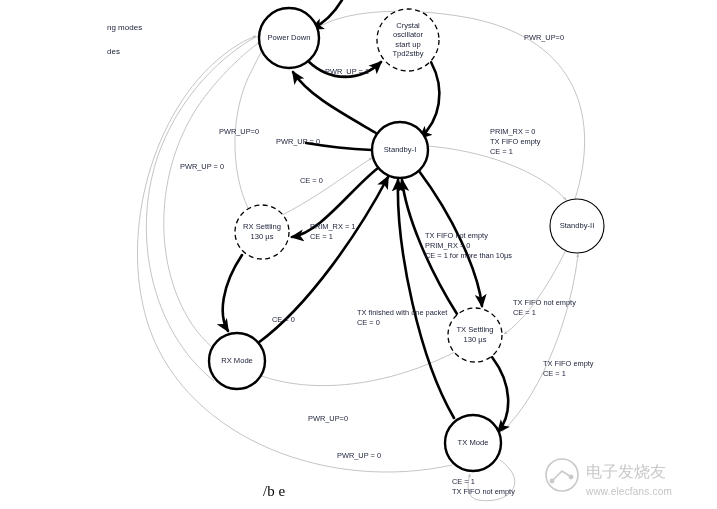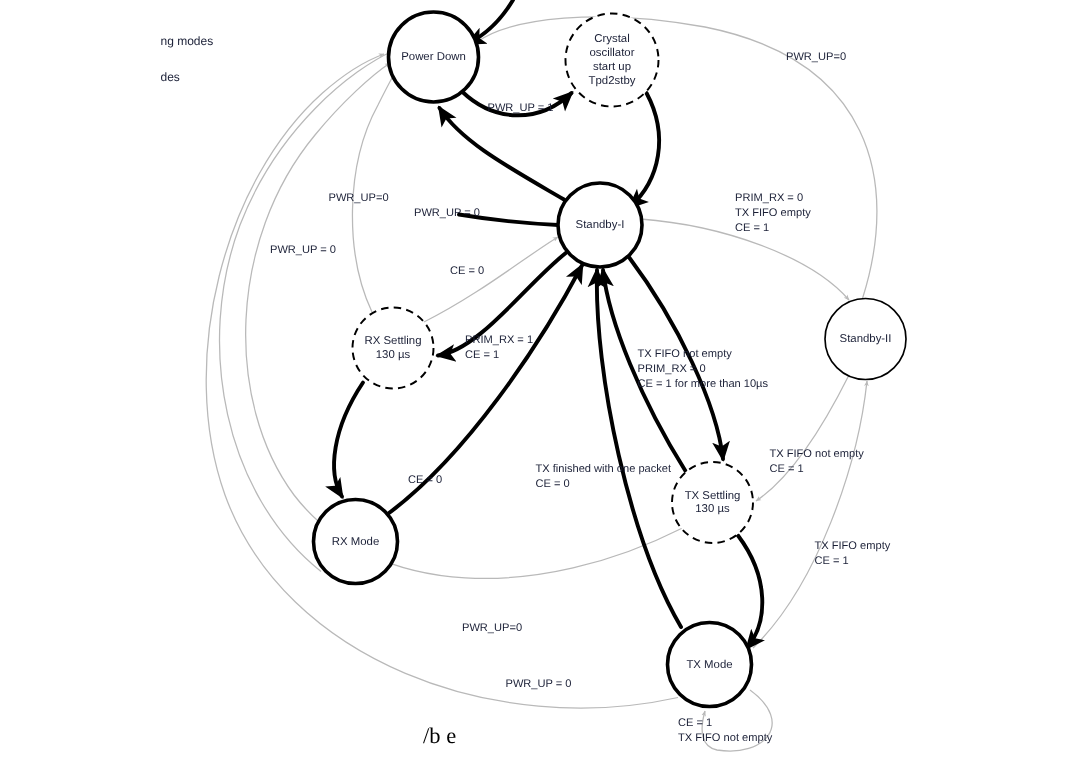--- a/index.html
+++ b/index.html
@@ -246,17 +246,27 @@
           <text x="452" y="492" class="edge-label" text-anchor="start">TX FIFO not empty</text>
         </g>
       </g>
 
     <g id="notes-layer">
         <text x="107" y="30" class="corner-note">ng modes</text>
         <text x="107" y="54" class="corner-note">des</text>
       </g>
   </svg>
 
-
-  <div style="position:absolute; left:282px; top:482px; pointer-events:none;">
+  <div style="position:absolute; left:540px; top:455px; pointer-events:none;">
+    <svg width="175" height="50" viewBox="0 0 175 50">
+      <circle cx="22" cy="20" r="16" fill="none" stroke="#c9c9c9" stroke-width="1.6"></circle>
+      <path d="M 12 26 L 22 16 L 31 22" fill="none" stroke="#c9c9c9" stroke-width="1.6"></path>
+      <circle cx="12" cy="26" r="2.4" fill="#c9c9c9"></circle>
+      <circle cx="31" cy="22" r="2.4" fill="#c9c9c9"></circle>
+      <text class="wm-text" x="46" y="22" font-size="16">电子发烧友</text>
+      <text class="wm-url" x="46" y="40">www.elecfans.com</text>
+    </svg>
+  </div>
+
+  <div style="position:absolute; left:263px; top:482px; pointer-events:none;">
     <span class="wm-ghost">/b         e</span>
   </div>
 </div>
 
 </body></html>

